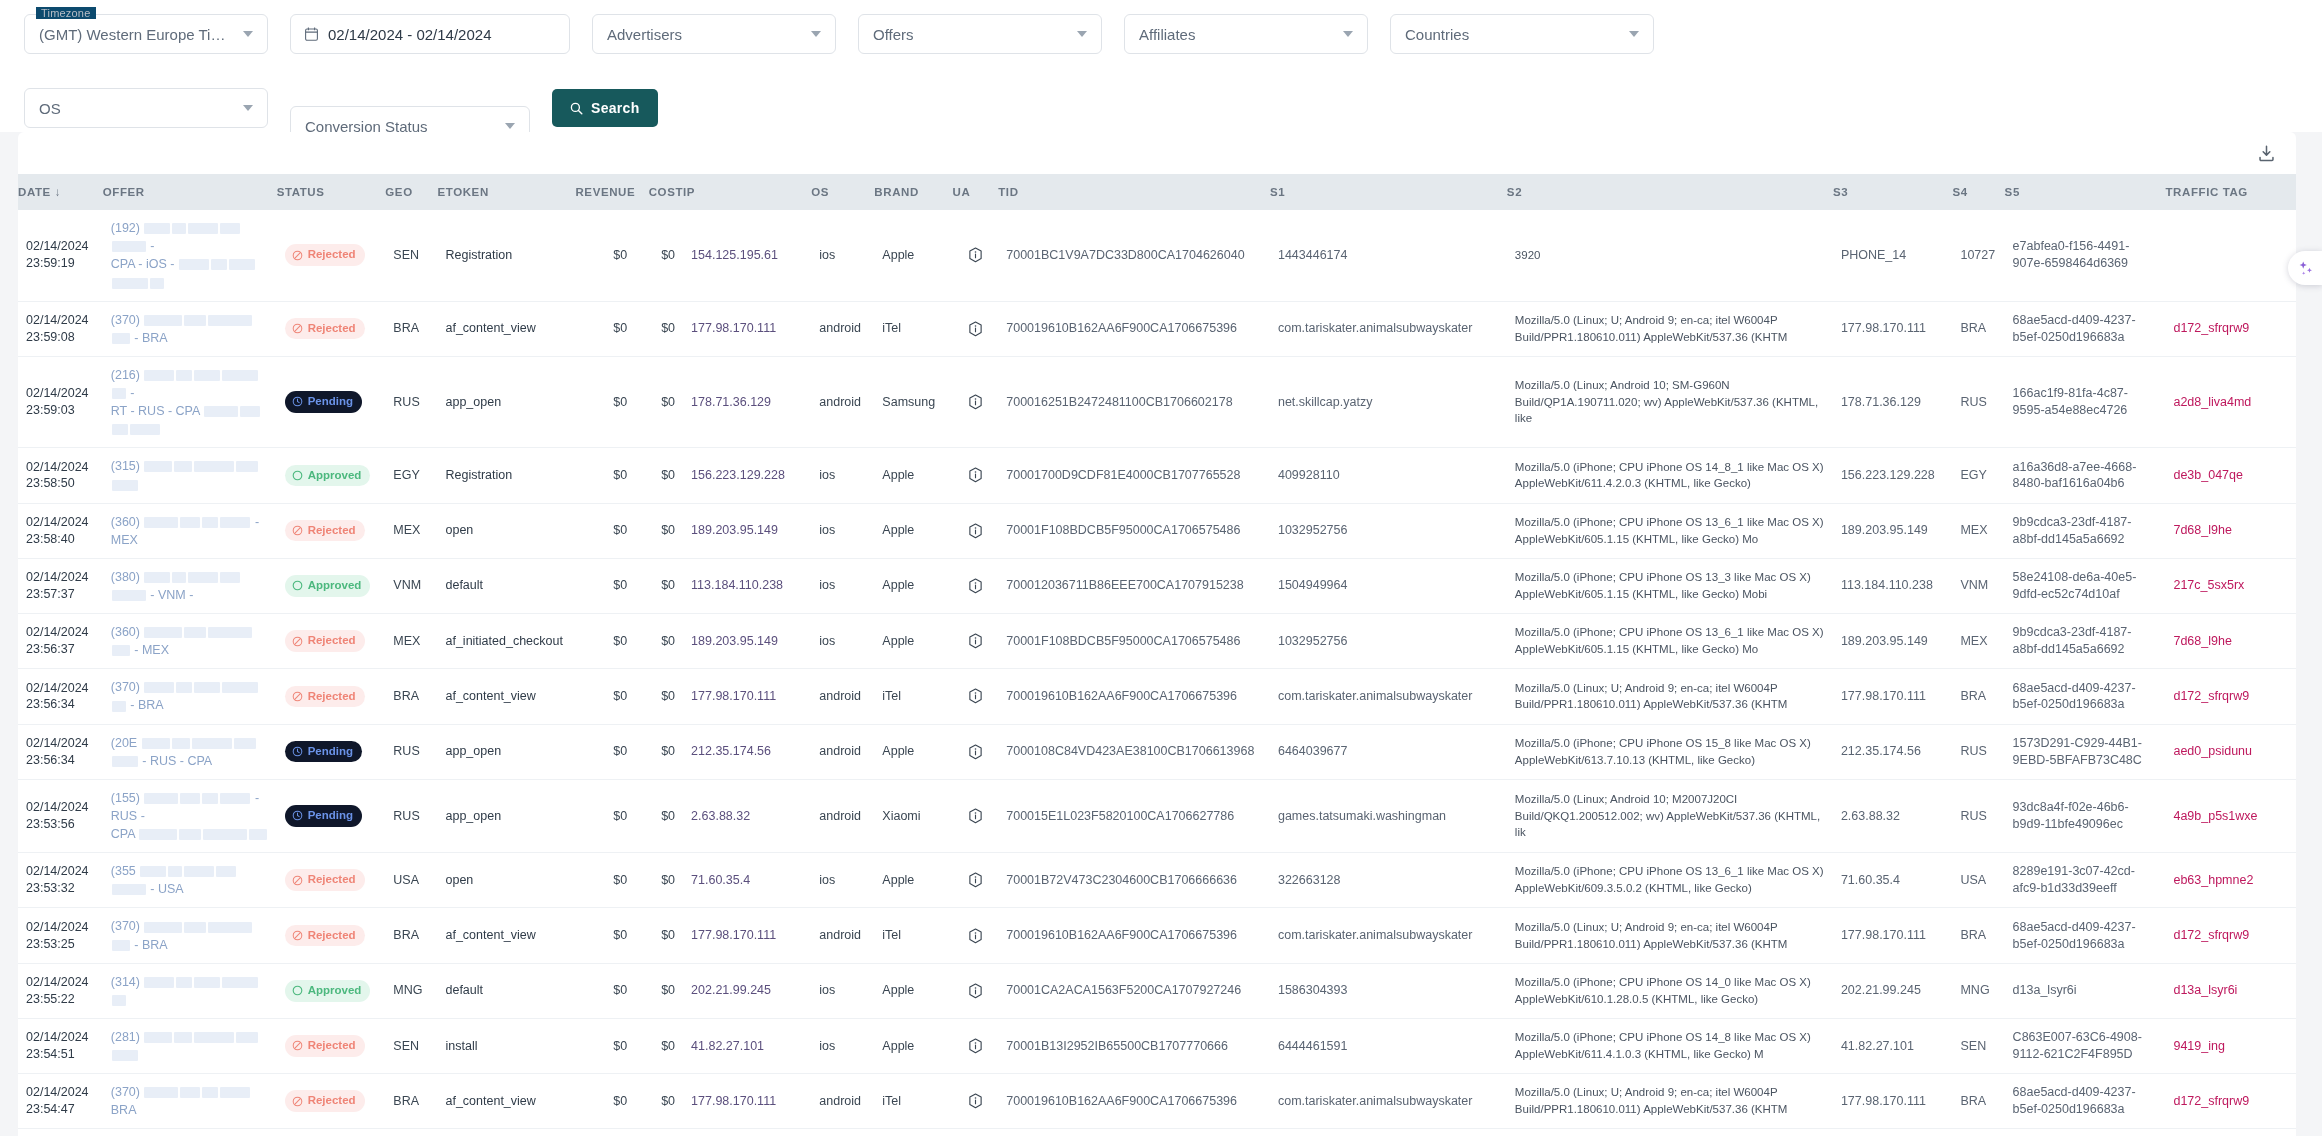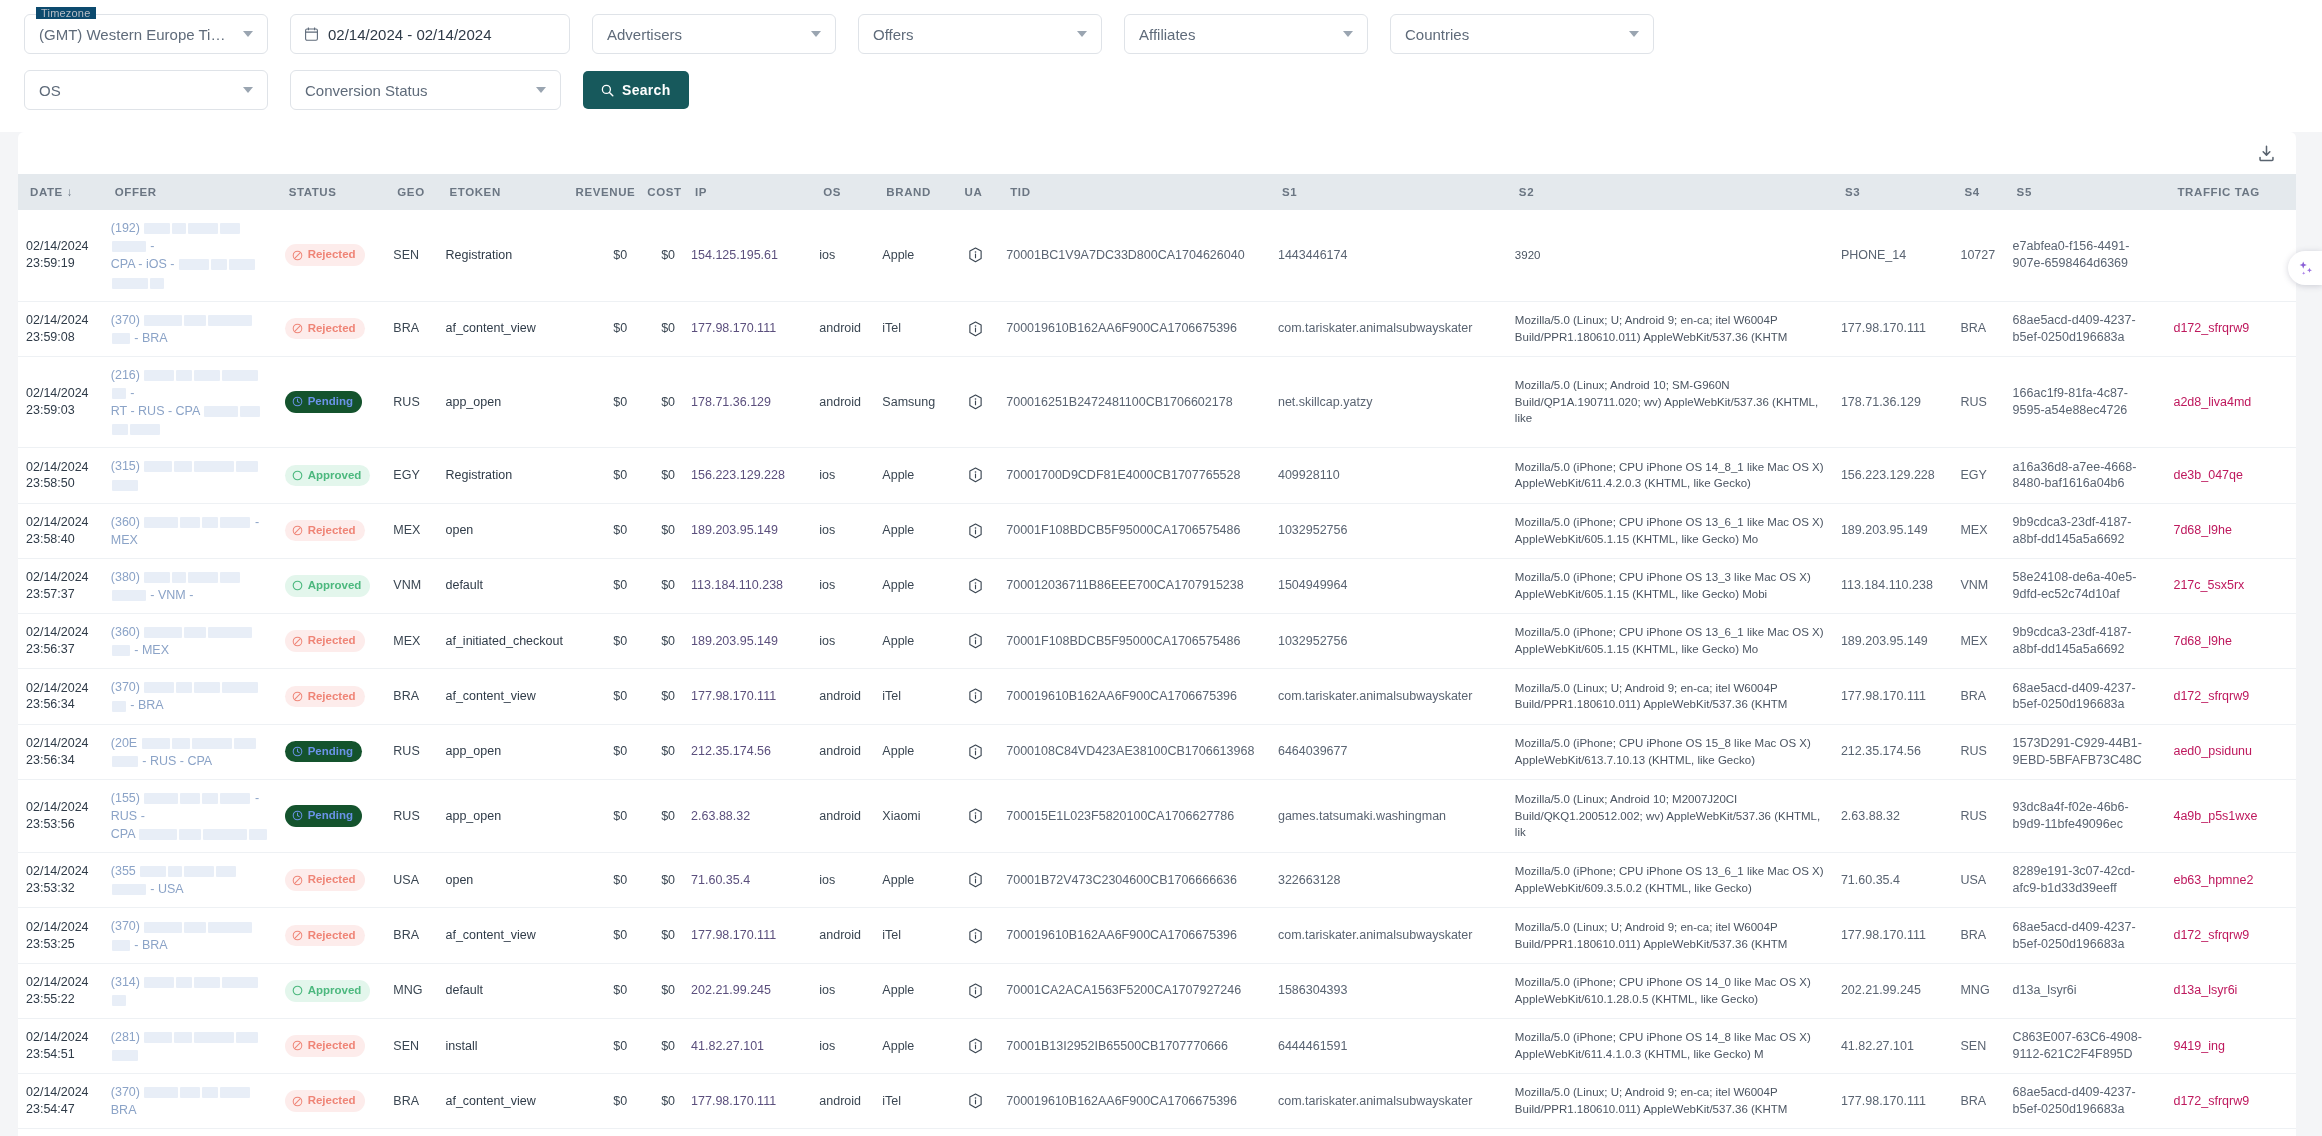--- a/index.html
+++ b/index.html
@@ -44,21 +44,21 @@
     background: #0c4a6e; padding: 0 5px;
     font-size: 11px; color: #b6bdc6; letter-spacing: .2px;
   }
   .f-timezone { width: 244px; }
   .f-date { width: 280px; color: #2e3a47; font-size: 15px; }
   .f-advertisers { width: 244px; }
   .f-offers { width: 244px; }
   .f-affiliates { width: 244px; }
   .f-countries { width: 264px; }
   .f-os { width: 244px; }
-  .f-convstatus { width: 271px; }
+  .f-convstatus { width: 240px; margin-top: 36px; }
   .cal-icon { margin-right: 10px; display:flex; align-items:center; }
 
   .search-btn {
     height: 38px; min-width: 64px;
     background: #17595c;
     color: #ffffff;
     border: none; border-radius: 5px;
     display: flex; align-items: center; justify-content: center;
     gap: 8px; padding: 0 18px;
     font-size: 14px; font-weight: 700;
@@ -82,21 +82,21 @@
   
   .tbl-wrap { width: 100%; overflow: hidden; }
   table { border-collapse: collapse; width: 2278px; table-layout: fixed; }
   thead th {
     background: #e4e9ed;
     color: #6b7683;
     font-size: 11.5px;
     font-weight: 700;
     letter-spacing: .6px;
     text-align: left;
-    padding: 12px 12px;
+    padding: 12px 0;
     height: 36px;
     white-space: nowrap;
   }
   thead th.num { text-align: right; }
   tbody td {
     font-size: 12.5px;
     color: #2f3b48;
     padding: 9px 8px;
     border-bottom: 1px solid #eef1f4;
     vertical-align: middle;
@@ -122,21 +122,21 @@
     background: #e8eef7; border-radius: 1px; margin: 0 1px;
   }
   .offer-suffix { color: #8ba3c7; }
 
   .badge {
     display: inline-flex; align-items: center; gap: 5px;
     border-radius: 11px; padding: 3px 9px 3px 7px;
     font-size: 11.5px; font-weight: 700; white-space: nowrap;
   }
   .badge.rejected { background: #fdeceb; color: #ef8476; }
-  .badge.pending  { background: #14532d; color: #6b93e8; }
+  .badge.pending  { background: #0f172a; color: #6b93e8; }
   .badge.approved { background: #e3f6ec; color: #4cb87e; }
 
   .ip { color: #5b4f7d; font-size: 12.5px; white-space: nowrap; }
   .tid { color: #5a6472; font-size: 12.5px; white-space: nowrap; }
   .s1 { color: #5a6472; font-size: 12.5px; overflow-wrap: anywhere; }
   .s2 { color: #4a5461; font-size: 11.5px; line-height: 1.3; overflow-wrap: anywhere; }
   .s3 { color: #5a6472; font-size: 12.5px; white-space: nowrap; }
   .s5 { color: #5a6472; font-size: 12.5px; overflow-wrap: anywhere; line-height: 1.3; }
   .tt { color: #be185d; font-size: 12.5px; white-space: nowrap; }
   .geo, .osv, .brand { color: #3a4652; font-size: 12.5px; }

